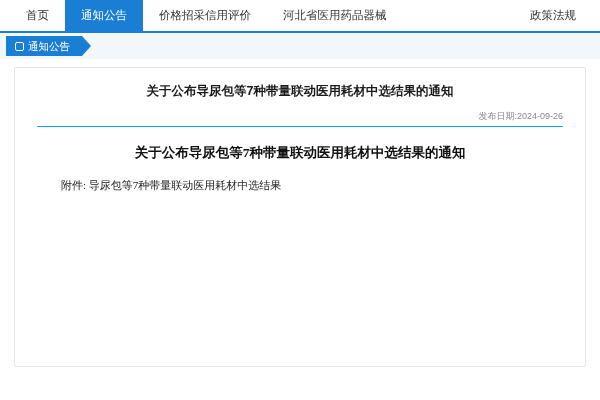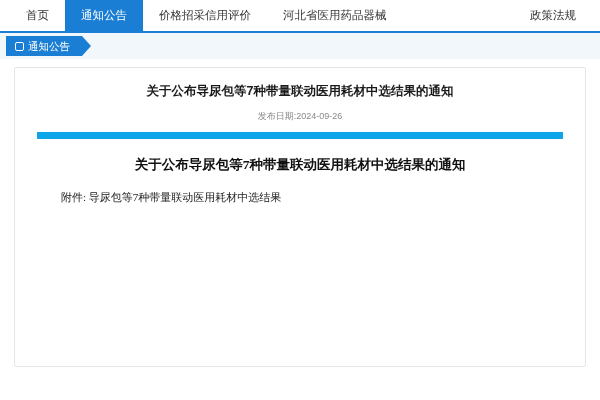--- a/index.html
+++ b/index.html
@@ -142,26 +142,26 @@
     height: 300px;
   }
   .card-title {
     text-align: center;
     font-size: 12.5px;
     font-weight: bold;
     color: #1a1a1a;
     line-height: 1.5;
   }
   .card-date {
-    text-align: center;
+    text-align: right;
     font-size: 9px;
     color: #8a8a8a;
     margin-top: 9px;
-    padding-bottom: 9px;
-    border-bottom: 7px solid #0ea5e9;
+    padding-bottom: 3px;
+    border-bottom: 1px solid #0ea5e9;
   }
   .doc-title {
     text-align: center;
     font-size: 13.5px;
     font-weight: bold;
     color: #111111;
     margin-top: 17px;
     font-family: "Liberation Serif", serif;
   }
   .doc-para {

